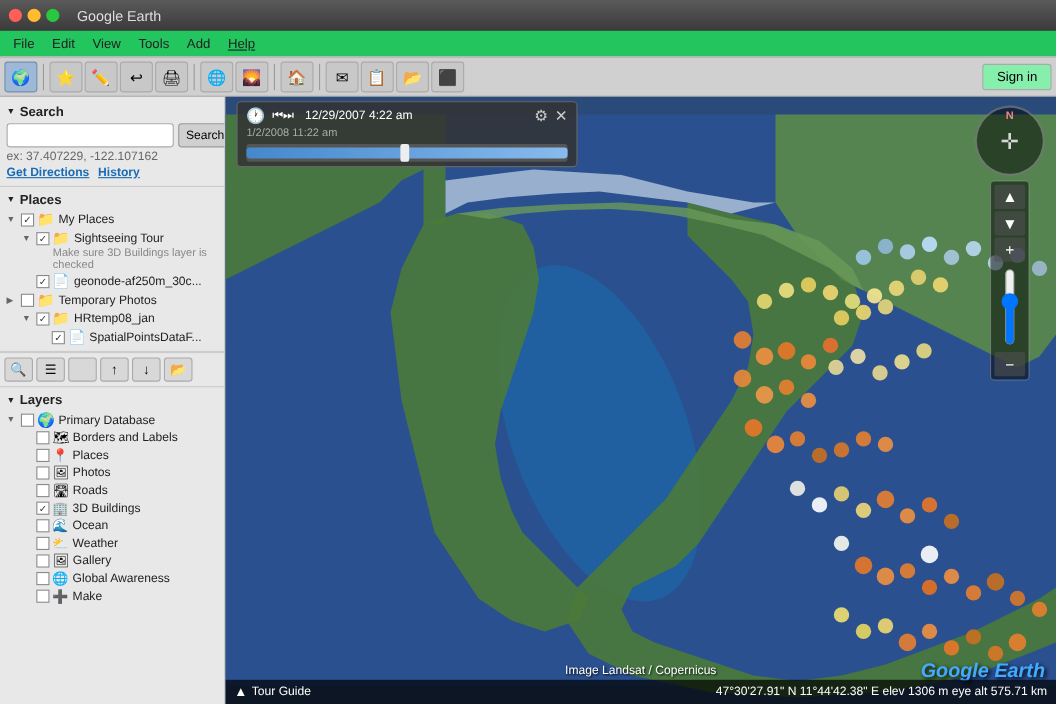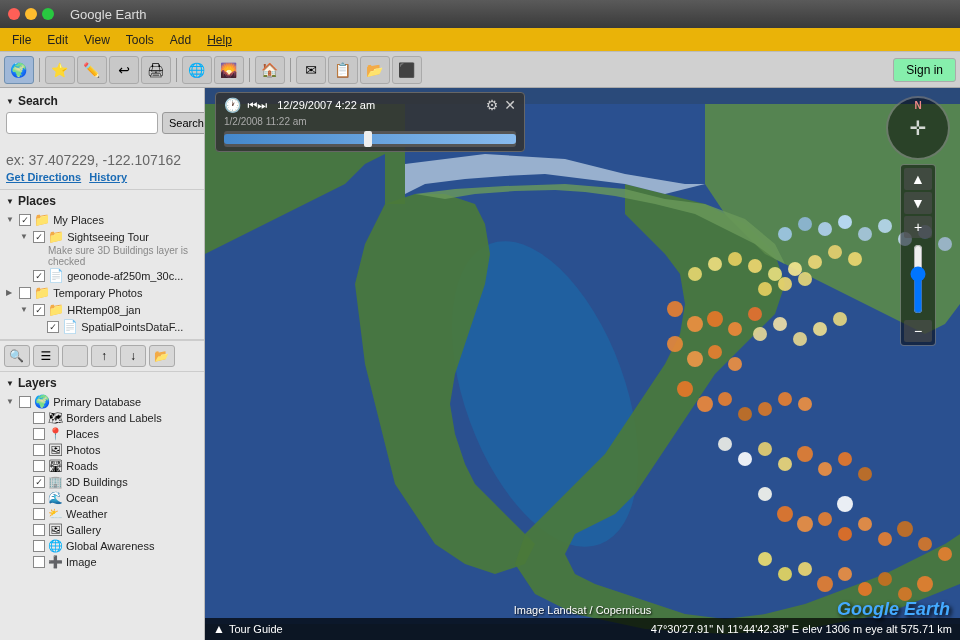--- a/index.html
+++ b/index.html
@@ -17,21 +17,21 @@
     .traffic-lights { display: flex; gap: 5px; }
     .tl { width: 12px; height: 12px; border-radius: 50%; cursor: pointer; }
     .tl-close { background: #ff5f57; }
     .tl-min { background: #febc2e; }
     .tl-max { background: #28c840; }
     #app-title { color: #ddd; font-size: 13px; margin-left: 8px; }
 
     
     #menubar {
       height: 24px;
-      background: #eab308;
+      background: #22c55e;
       display: flex;
       align-items: center;
       padding: 0 4px;
       border-bottom: 1px solid #bbb;
     }
     .menu-item { padding: 2px 8px; font-size: 12px; color: #222; cursor: pointer; }
     .menu-item.help { text-decoration: underline; }
 
     
     #toolbar {
@@ -90,21 +90,21 @@
     #search-input {
       flex: 1; height: 22px;
       border: 1px solid #aaa; border-radius: 3px;
       padding: 0 4px; font-size: 11px;
       background: white;
     }
     #search-btn {
       padding: 2px 6px; font-size: 11px;
       background: #d0d0d0; border: 1px solid #999; border-radius: 3px; cursor: pointer;
     }
-    #search-hint { font-size: 14px; color: #666; margin-top: 18px; }
+    #search-hint { font-size: 11px; color: #666; margin-top: 2px; }
     #search-links { display: flex; gap: 8px; margin-top: 3px; font-weight: bold; }
     .search-link { color: #1a6bb5; font-size: 11px; text-decoration: underline; cursor: pointer; }
 
     
     #places-section { padding: 4px 6px; border-bottom: 1px solid #ccc; flex-shrink: 0; }
     .section-header {
       display: flex; align-items: center; gap: 4px;
       font-weight: bold; font-size: 12px; color: #222;
       margin-bottom: 3px; cursor: pointer;
     }
@@ -433,21 +433,21 @@
         <span class="expand-tri"> </span>
         <div class="checkbox"></div>
         <span style="font-size:12px">🌐</span>
         <span class="item-text">Global Awareness</span>
       </div>
 
       <div class="tree-item indent1">
         <span class="expand-tri"> </span>
         <div class="checkbox"></div>
         <span style="font-size:12px">➕</span>
-        <span class="item-text">Image</span>
+        <span class="item-text">Make</span>
       </div>
     </div>
   </div>
 
   <div id="map-area">
 
     <svg id="map-canvas" viewBox="0 0 755 520" xmlns="http://www.w3.org/2000/svg">
 
       <rect width="755" height="520" fill="#2a5090"></rect>
 

